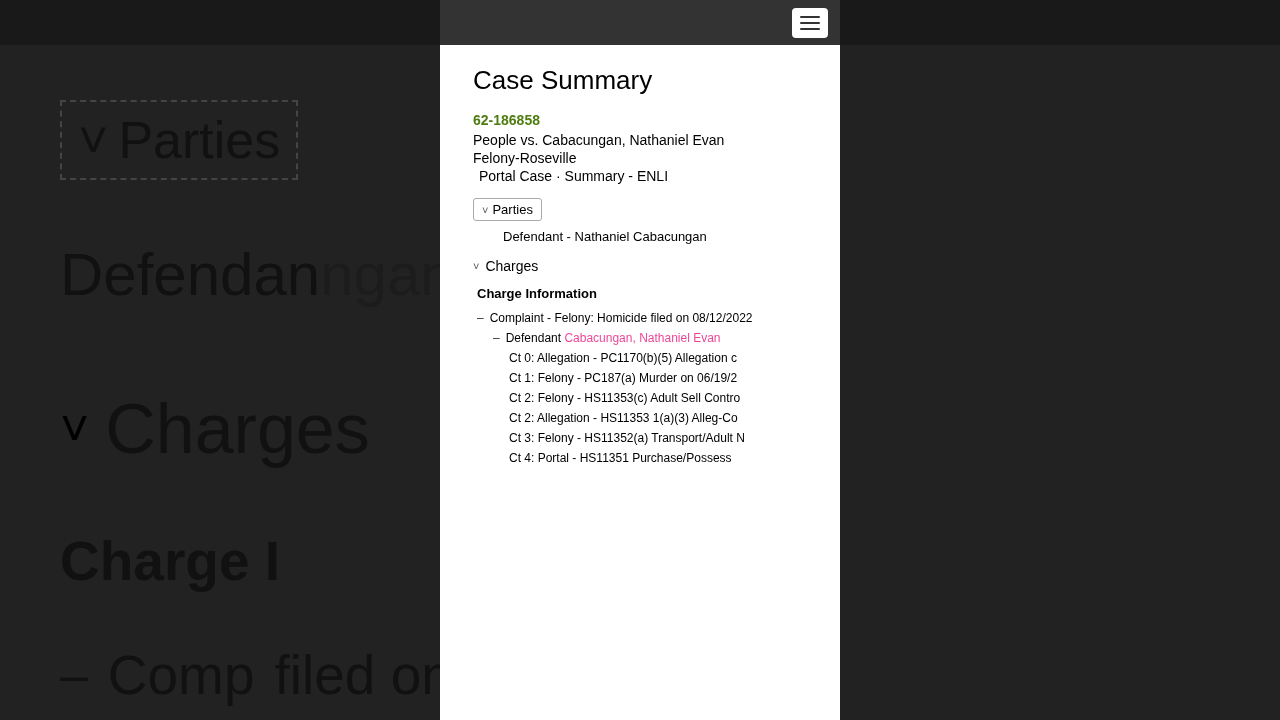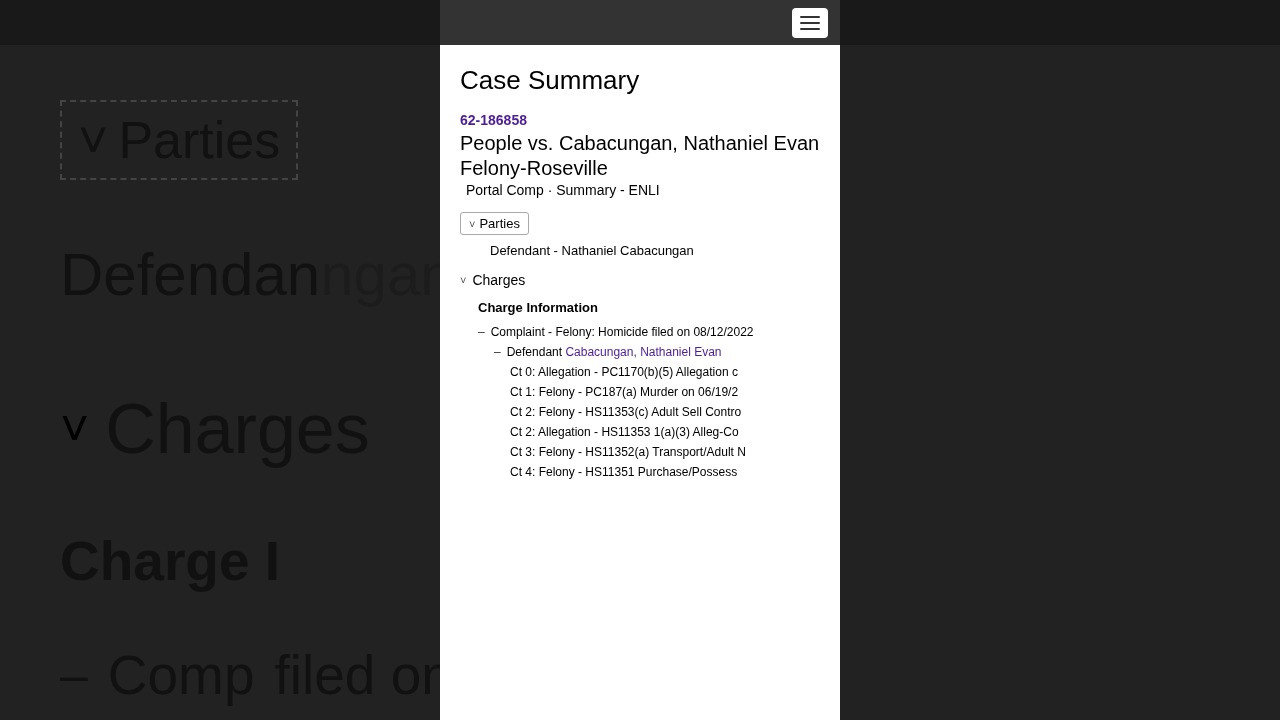--- a/index.html
+++ b/index.html
@@ -143,39 +143,39 @@
     }
 
     .menu-bar {
       width: 20px;
       height: 2px;
       background: #333;
       border-radius: 1px;
     }
 
     .modal-body {
-      padding: 20px 20px 20px 20px;
+      padding: 20px 20px 20px 33px;
     }
 
     .case-summary-title {
       font-size: 26px;
       font-weight: normal;
       margin-bottom: 16px;
       color: #000;
     }
 
     .case-number {
       font-size: 14px;
       font-weight: bold;
-      color: #4c1d95;
+      color: #4d7c0f;
       margin-bottom: 4px;
     }
 
     .case-detail {
-      font-size: 20px;
+      font-size: 14px;
       color: #000;
       margin-bottom: 2px;
     }
 
     .portal-line {
       font-size: 14px;
       color: #000;
       margin-bottom: 14px;
       padding-left: 6px;
     }
@@ -222,21 +222,21 @@
       cursor: pointer;
     }
 
     .charges-label {
       font-size: 14px;
       color: #000;
     }
 
     
     .charge-info-section {
-      margin-left: 18px;
+      margin-left: 4px;
     }
 
     .charge-info-title {
       font-size: 13px;
       font-weight: bold;
       color: #000;
       margin-bottom: 10px;
     }
 
     .charge-item {
@@ -255,21 +255,21 @@
 
     .nested-1 {
       margin-left: 16px;
     }
 
     .nested-2 {
       margin-left: 32px;
     }
 
     .link-text {
-      color: #4c1d95;
+      color: #ec4899;
     }
   </style>
 </head>
 <body>
 
 <div class="bg-layer">
   <div class="bg-top-bar">
   </div>
 
   <div class="bg-parties-section">
@@ -312,21 +312,21 @@
       </button>
     </div>
 
     <div class="modal-body">
 
       <div class="case-summary-title">Case Summary</div>
 
       <div class="case-number">62-186858</div>
       <div class="case-detail">People vs. Cabacungan, Nathaniel Evan</div>
       <div class="case-detail">Felony-Roseville</div>
-      <div class="portal-line">Portal Comp · Summary - ENLI</div>
+      <div class="portal-line">Portal Case · Summary - ENLI</div>
 
       <div class="section-header">
         <div class="parties-badge">
           <span class="chevron-icon">˅</span>
           <span>Parties</span>
         </div>
       </div>
 
       <div class="defendant-row">Defendant - Nathaniel Cabacungan</div>
 
@@ -357,18 +357,18 @@
         <div class="charge-item nested-2">
           <span>Ct 2: Felony - HS11353(c) Adult Sell Contro</span>
         </div>
         <div class="charge-item nested-2">
           <span>Ct 2: Allegation - HS11353 1(a)(3) Alleg-Co</span>
         </div>
         <div class="charge-item nested-2">
           <span>Ct 3: Felony - HS11352(a) Transport/Adult N</span>
         </div>
         <div class="charge-item nested-2">
-          <span>Ct 4: Felony - HS11351 Purchase/Possess</span>
+          <span>Ct 4: Portal - HS11351 Purchase/Possess</span>
         </div>
       </div>
     </div>
   </div>
 </div>
 
 </body></html>

